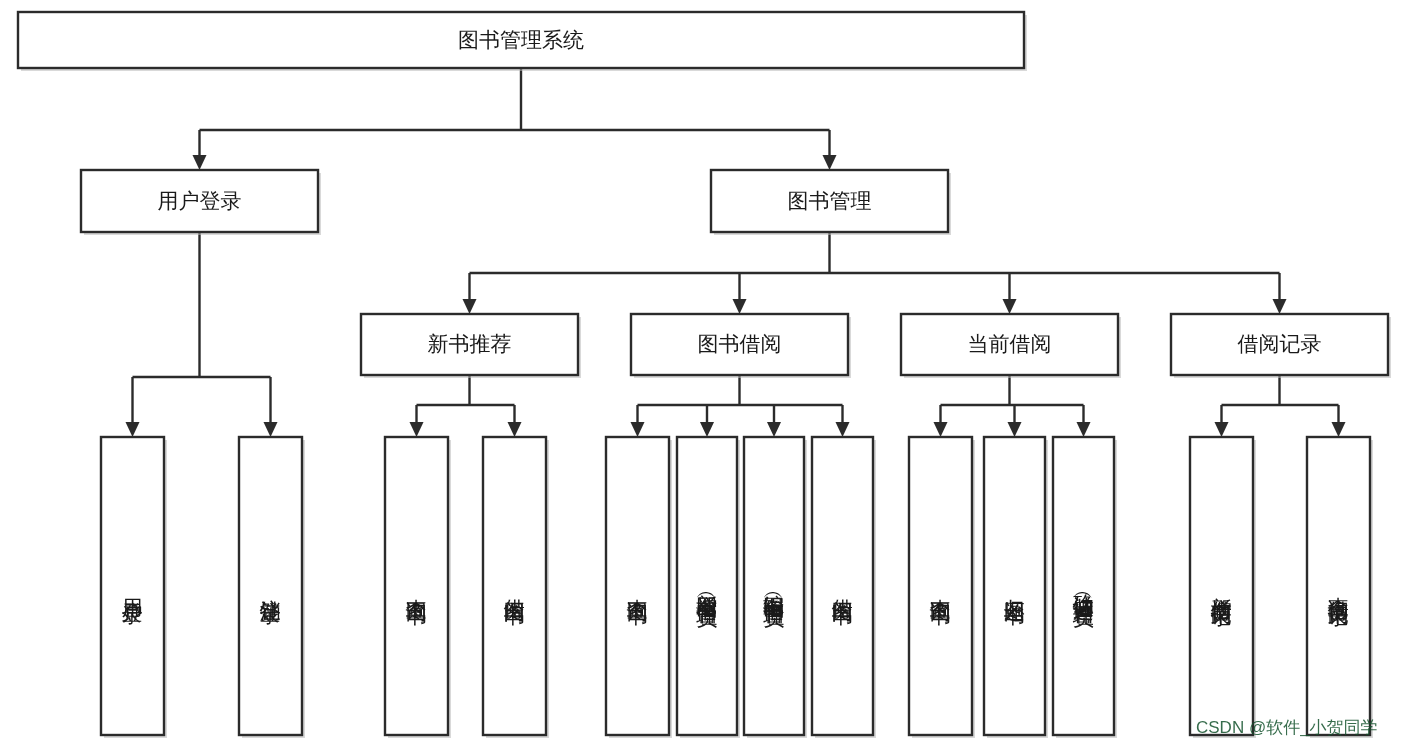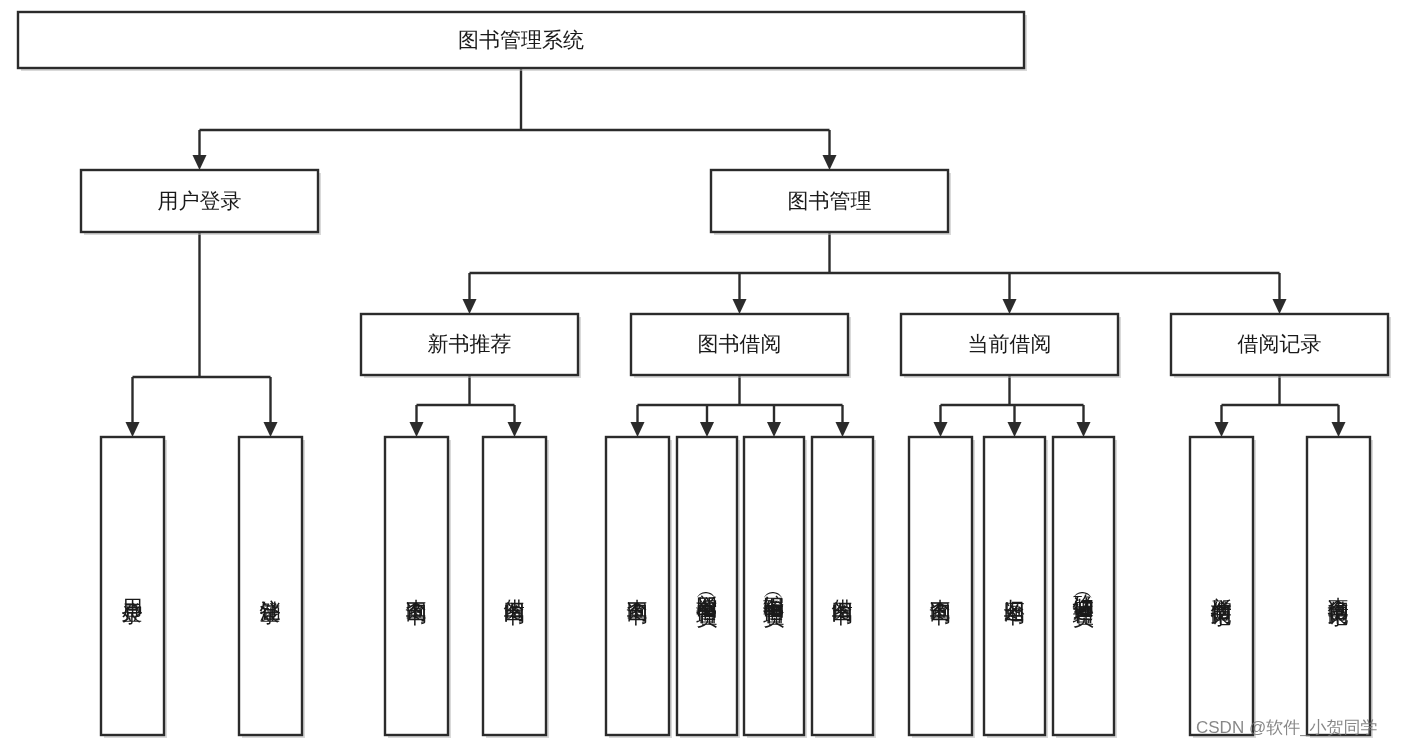--- a/index.html
+++ b/index.html
@@ -67,21 +67,21 @@
     font-size: 21px;
     line-height: 1.32;
     letter-spacing: 2px;
     color: #1a1a1a;
     white-space: nowrap;
   }
   .watermark {
     position: absolute;
     font-family: "Liberation Sans", "DejaVu Sans", sans-serif;
     font-size: 17px;
-    color: #737373;
+    color: #14532d;
     opacity: 0.85;
     white-space: nowrap;
     pointer-events: none;
   }
 </style>
 </head>
 <body>
 
 <div id="diagram-root">
 

